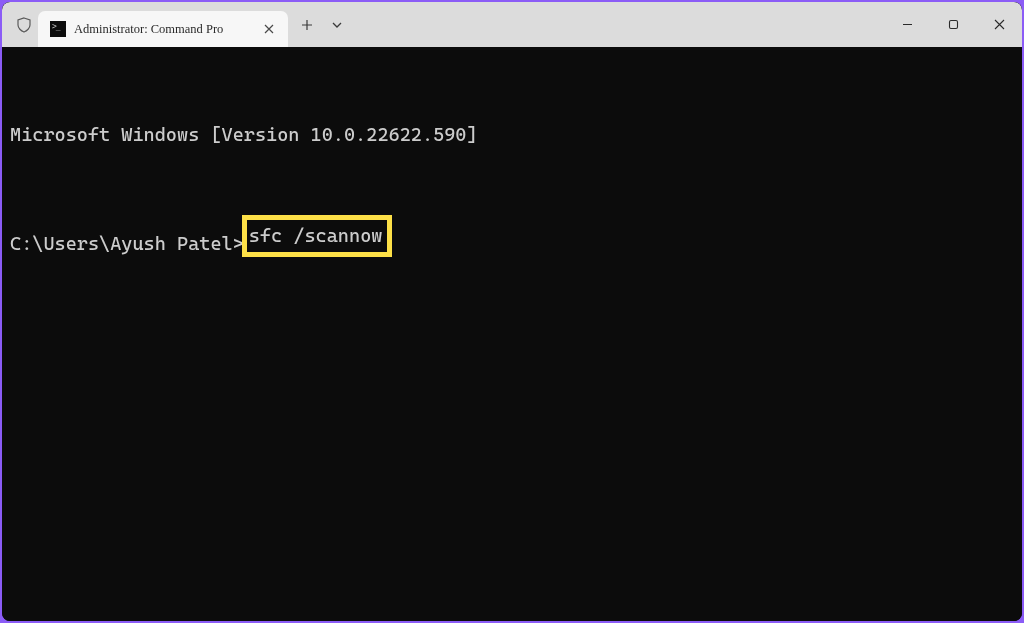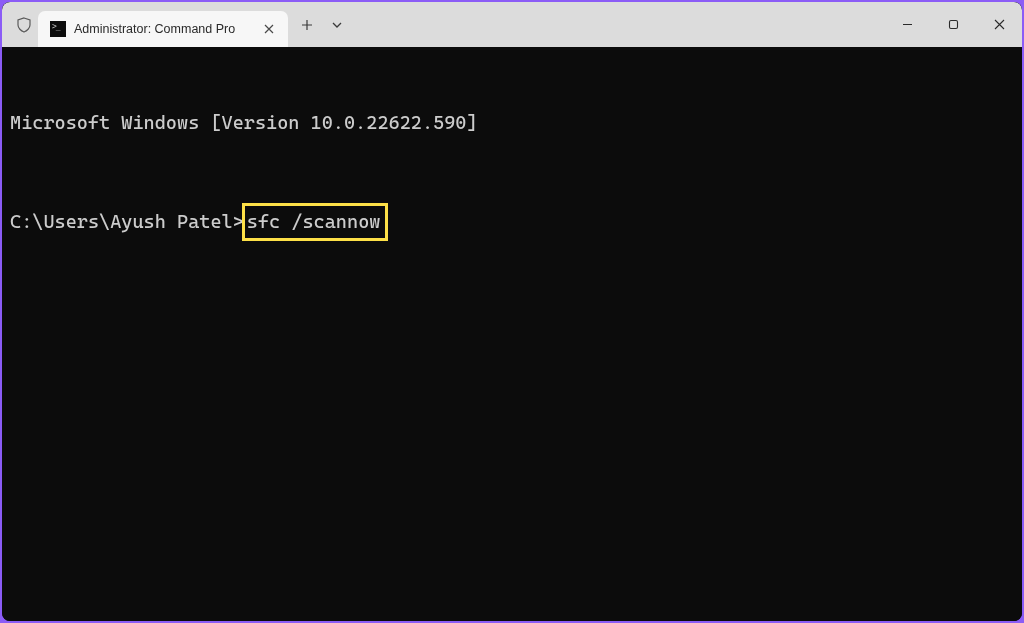--- a/index.html
+++ b/index.html
@@ -26,20 +26,21 @@
     }
     .titlebar {
       height: 45px;
       background: #dcdcdc;
       display: flex;
       align-items: center;
       padding-left: 8px;
       position: relative;
       border-top-left-radius: 8px;
       border-top-right-radius: 8px;
+      font-family: Liberation Serif, serif;
     }
     .shield-icon {
       width: 16px;
       height: 16px;
       margin-right: 6px;
       margin-left: 6px;
       display: flex;
       align-items: center;
       justify-content: center;
     }
@@ -138,28 +139,29 @@
       font-family: Consolas, "Cascadia Mono", monospace;
       font-size: 19px;
       color: #cccccc;
       line-height: 1.35;
       font-weight: 500;
       white-space: pre;
       overflow: hidden;
     }
     .terminal-line {
       display: block;
+      margin-top: 12px;
     }
     .prompt-line {
       margin-top: 16px;
       display: flex;
-      align-items: center;
+      align-items: flex-end;
     }
     .highlight-box {
-      border: 3px solid #fde047;
+      border: 5px solid #fde047;
       padding: 3px 5px 3px 2px;
       display: inline-block;
       margin-left: -2px;
     }
   </style>
 </head>
 <body>
 
 <div class="window">
   <div class="titlebar">

